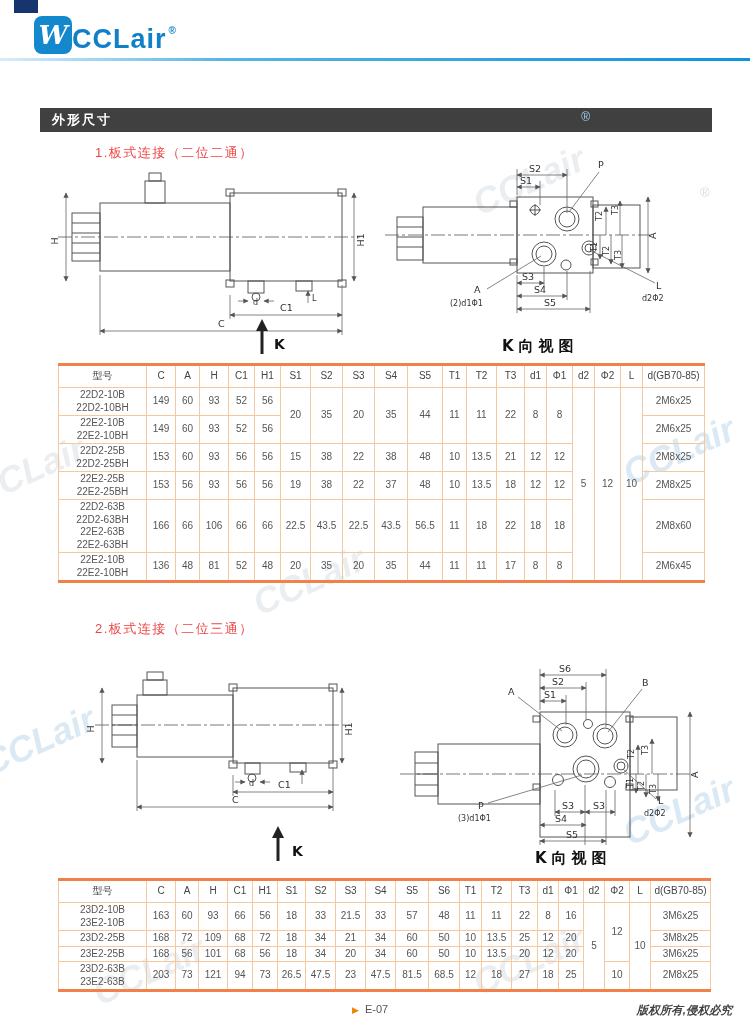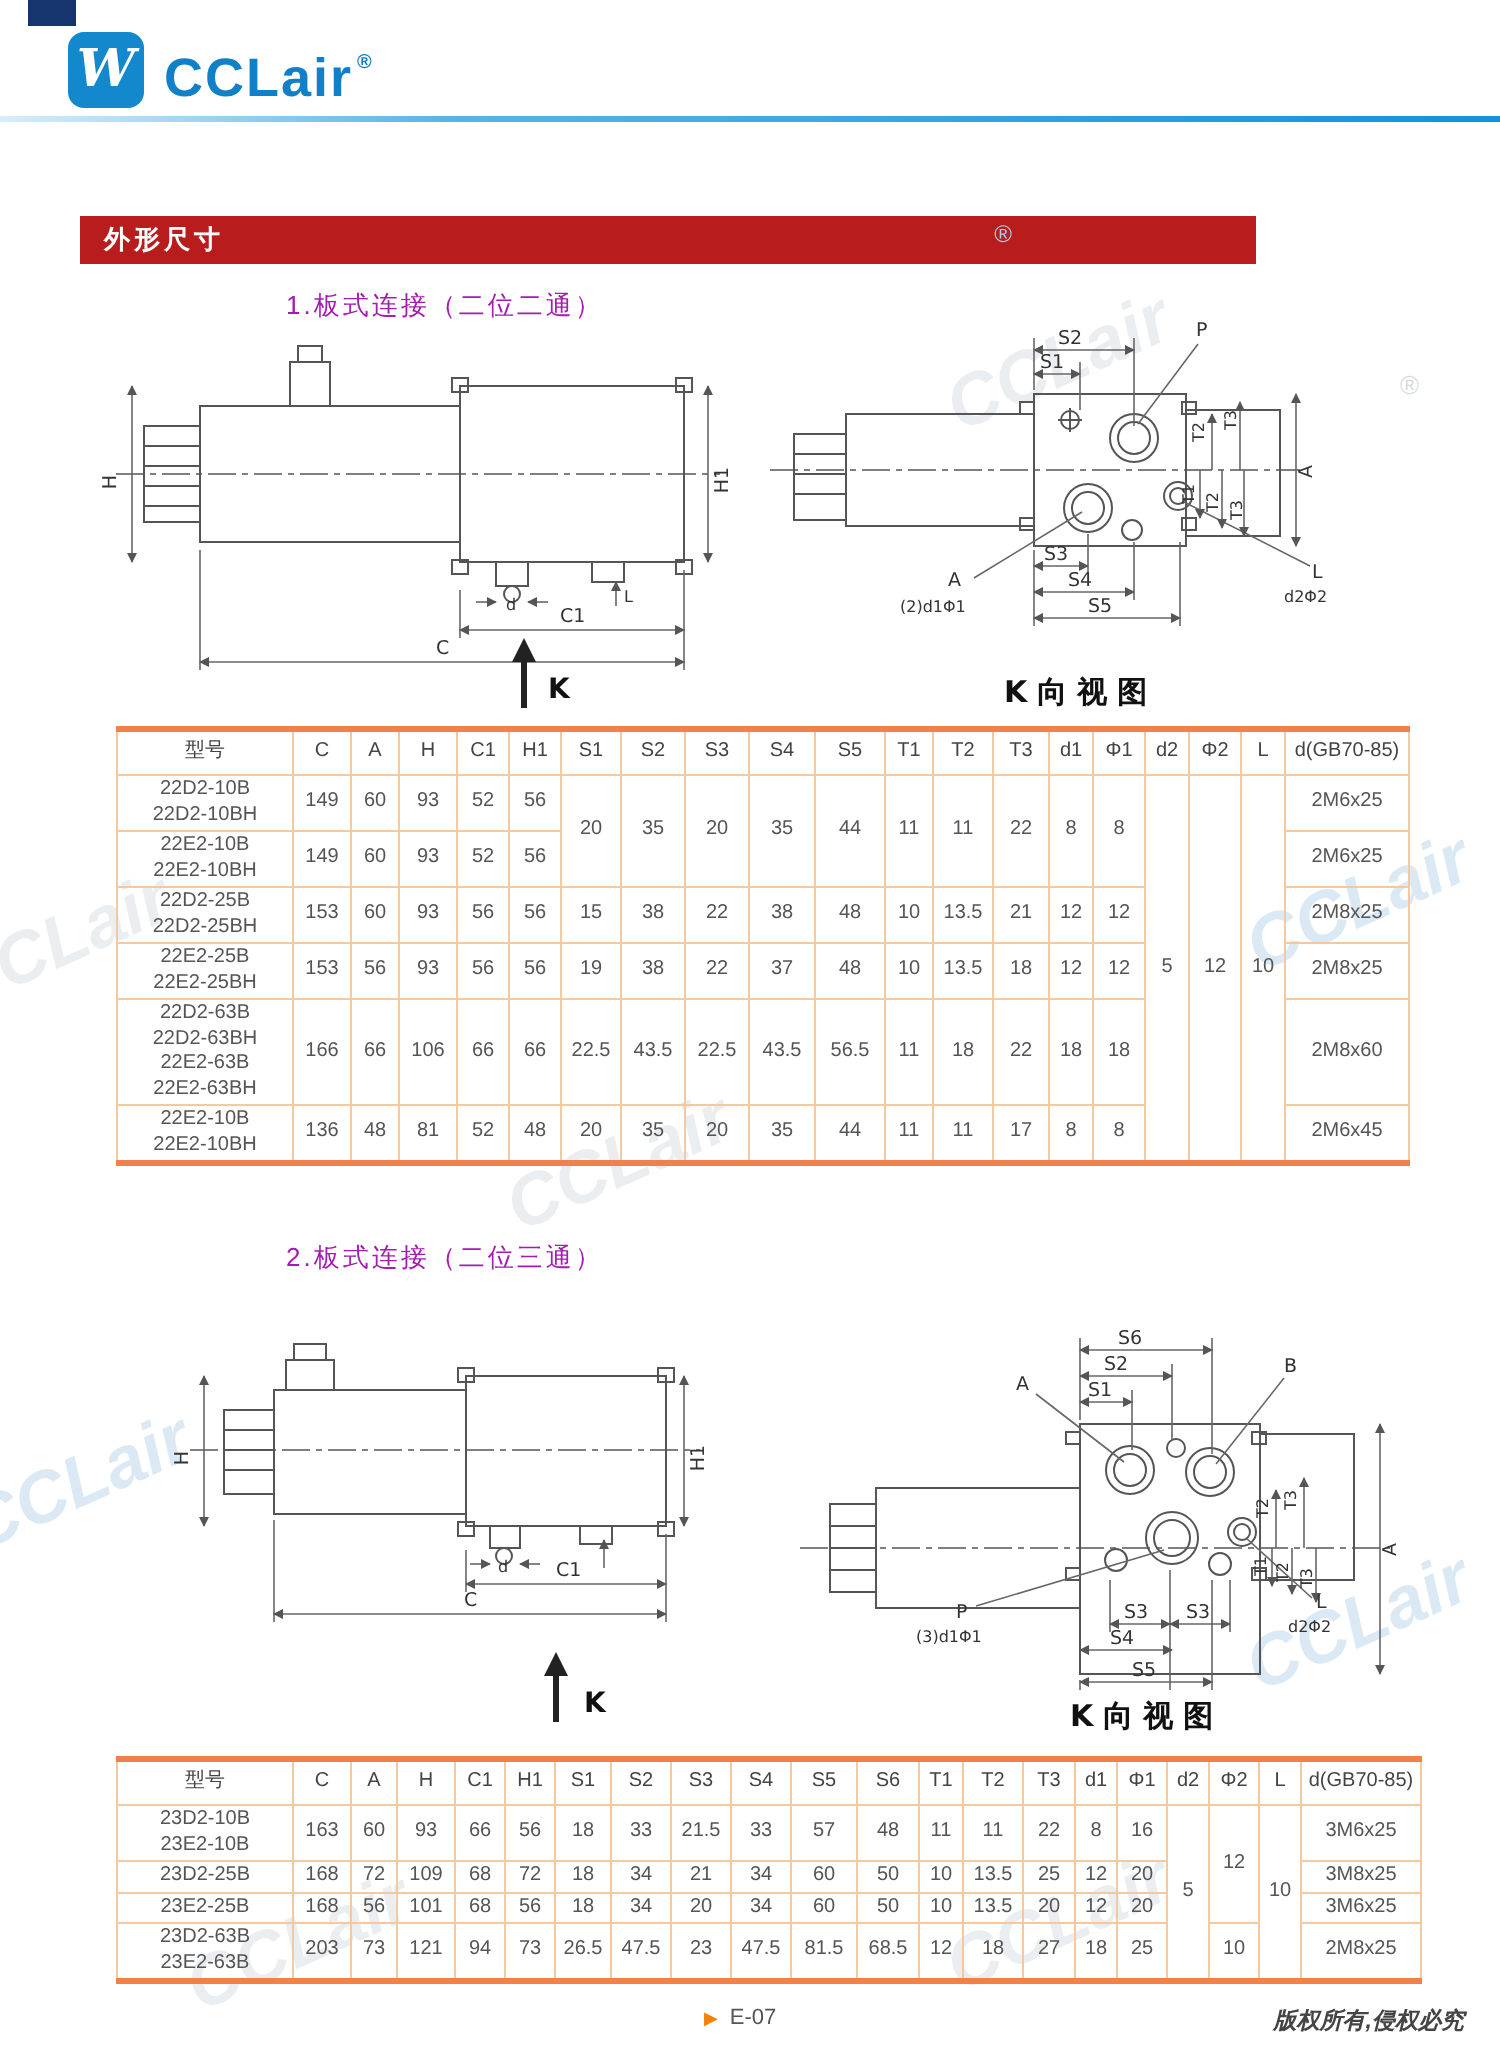--- a/index.html
+++ b/index.html
@@ -4,31 +4,31 @@
 <style>
   html,body{margin:0;padding:0;background:#ffffff;}
   #page{position:relative;width:750px;height:1035px;background:#ffffff;overflow:hidden;
         font-family:"Liberation Sans","DejaVu Sans",sans-serif;color:#333;}
   
   .corner-mark{position:absolute;left:14px;top:0;width:24px;height:13px;background:#16356e;}
   .logo{position:absolute;left:34px;top:16px;display:flex;align-items:flex-start;}
   .logo-box{width:38px;height:38px;background:#1488cc;border-radius:8px;color:#fff;
             display:flex;align-items:center;justify-content:center;
             font:italic bold 26px "DejaVu Serif",serif;}
-  .logo-text{font:bold 27px "Liberation Sans",sans-serif;color:#1080c8;margin:8px 0 0 10px;letter-spacing:1px;}
+  .logo-text{font:bold 27px "Liberation Sans",sans-serif;color:#1080c8;margin:8px 0 0 0;letter-spacing:1px;}
   .logo-reg{font-size:10px;color:#1080c8;vertical-align:14px;margin-left:2px;}
   .tagline{position:absolute;right:20px;top:34px;font-weight:bold;font-size:15px;color:#f08300;}
   .header-line{position:absolute;left:0;top:58px;width:750px;height:3px;
                background:linear-gradient(to right,#d8edf9,#57b4e6 30%,#0f93dc);}
   
-  .banner{position:absolute;left:40px;top:108px;width:588px;height:24px;background:#b91c1c;}
+  .banner{position:absolute;left:40px;top:108px;width:672px;height:24px;background:#404040;}
   .banner-title{color:#fff;font-weight:bold;font-size:13px;line-height:24px;padding-left:12px;letter-spacing:2px;}
   .banner-reg{position:absolute;right:122px;top:2px;color:#9fd2ef;font-size:12px;}
   
-  .section-title{position:absolute;font-size:13px;color:#a21caf;letter-spacing:1.5px;margin-left:48px;}
+  .section-title{position:absolute;font-size:13px;color:#ef4444;letter-spacing:1.5px;}
   #s1-title{left:95px;top:144px;}
   #s2-title{left:95px;top:620px;}
   svg text{font-family:"DejaVu Sans","Liberation Sans",sans-serif;fill:#333;font-size:9.5px;}
   svg .cap{font-size:15px;font-weight:bold;fill:#111;letter-spacing:5px;}
   svg .kk{font-size:14px;font-weight:bold;fill:#111;}
   svg .tiny{font-size:8px;}
   svg .rot{font-size:8px;}
   
   .tblwrap{position:absolute;left:58px;}
   #table1{top:363px;} #table2{top:878px;}

